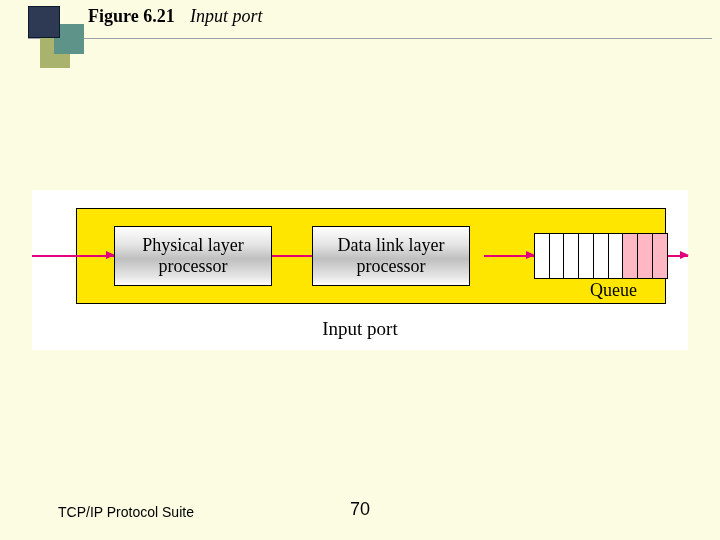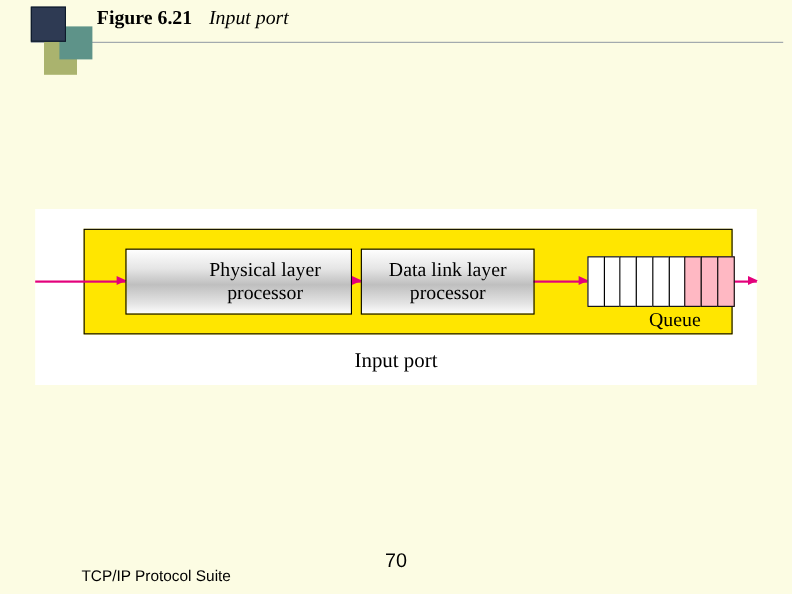--- a/index.html
+++ b/index.html
@@ -77,22 +77,22 @@
     border: 1.5px solid #000;
     background: linear-gradient(to bottom, #fefefe 0%, #e5e5e5 30%, #bfbfbf 55%, #e5e5e5 85%, #fdfdfd 100%);
     font-size: 18px;
     line-height: 1.15;
     text-align: center;
     display: flex;
     flex-direction: column;
     justify-content: center;
     white-space: pre-line;
   }
-  .proc-phys { left: 82px;  width: 156px; padding-left: 48px; }
-  .proc-dll  { left: 296px; width: 156px; }
+  .proc-phys { left: 82px;  width: 156px; }
+  .proc-dll  { left: 280px; width: 156px; }
 
   
   .queue {
     position: absolute;
     top: 43px;
     left: 502px;
     height: 44px;
     display: flex;
   }
   .queue-cell {
@@ -135,24 +135,23 @@
     border-top: 4px solid transparent;
     border-bottom: 4px solid transparent;
     border-left: 9px solid #e3007b;
     top: 61px;
   }
 
   
   .footer-left {
     position: absolute;
     left: 58px;
-    bottom: 9px;
+    bottom: 20px;
     font-family: Arial, Helvetica, sans-serif;
     font-size: 14px;
-    margin-left: 16px;
   }
   .footer-page {
     position: absolute;
     left: 0;
     right: 0;
     bottom: 20px;
     text-align: center;
     font-family: Arial, Helvetica, sans-serif;
     font-size: 18px;
   }

